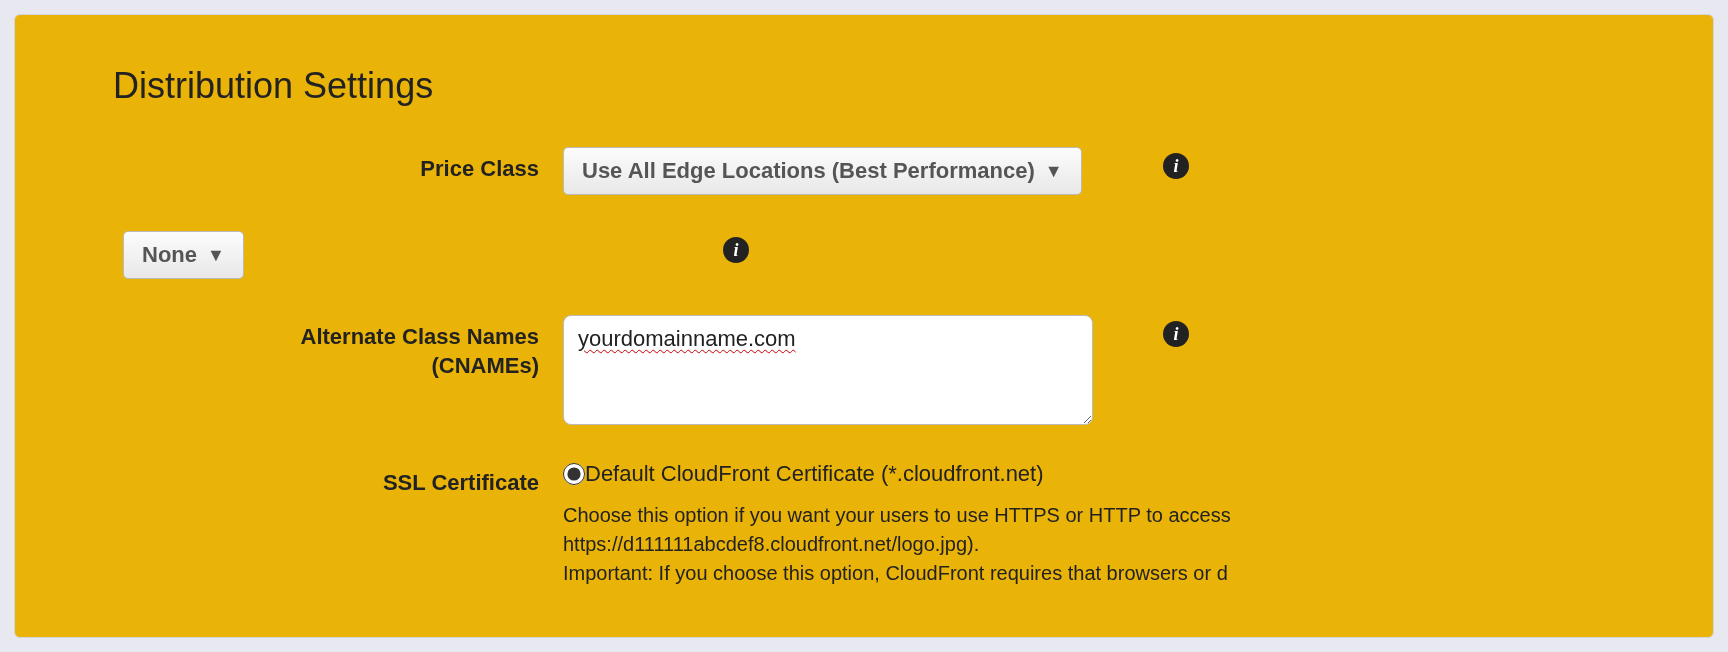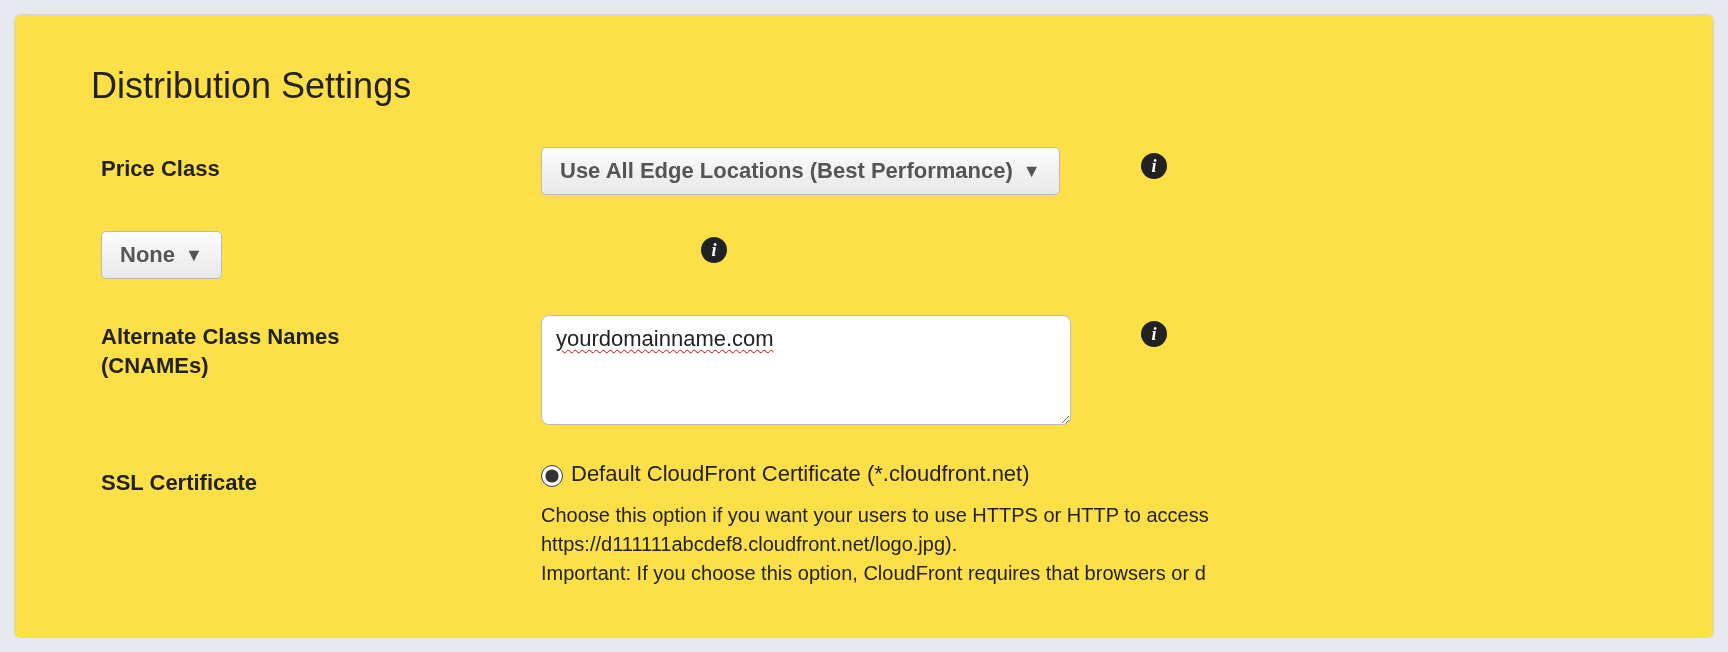--- a/index.html
+++ b/index.html
@@ -8,43 +8,44 @@
       padding: 0;
     }
     body {
       font-family: "Helvetica Neue", Helvetica, Arial, sans-serif;
       background: #e8e8f0;
       width: 1728px;
       height: 652px;
       padding: 14px;
     }
     .panel {
-      background: #fde047;
+      background: #eab308;
       border: 1px solid #d5d5e0;
       border-radius: 6px;
       width: 100%;
       height: 100%;
-      padding: 50px 20px 20px 86px;
+      padding: 50px 20px 20px 108px;
       overflow: hidden;
       position: relative;
     }
     .heading {
       font-size: 36px;
       font-weight: 400;
       color: #222;
       margin-bottom: 40px;
       margin-left: -10px;
     }
     .form-row {
       display: flex;
       align-items: flex-start;
       margin-bottom: 36px;
     }
     .label-col {
       width: 440px;
+      text-align: right;
       padding-right: 24px;
       padding-top: 8px;
       font-size: 22px;
       font-weight: 700;
       color: #222;
       line-height: 1.3;
     }
     .control-col {
       width: 540px;
       display: flex;
@@ -80,22 +81,21 @@
       padding: 10px 14px;
       font-size: 22px;
       font-family: inherit;
       color: #222;
       resize: both;
       text-decoration: underline wavy #c00 1px;
       text-underline-offset: 3px;
     }
     .radio-wrap {
       display: flex;
-      align-items: flex-end;
-      gap: 8px;
+      align-items: center;
       margin-bottom: 14px;
     }
     input[type=radio] {
       width: 22px;
       height: 22px;
       accent-color: #333;
       cursor: pointer;
     }
     .radio-label {
       font-size: 22px;

